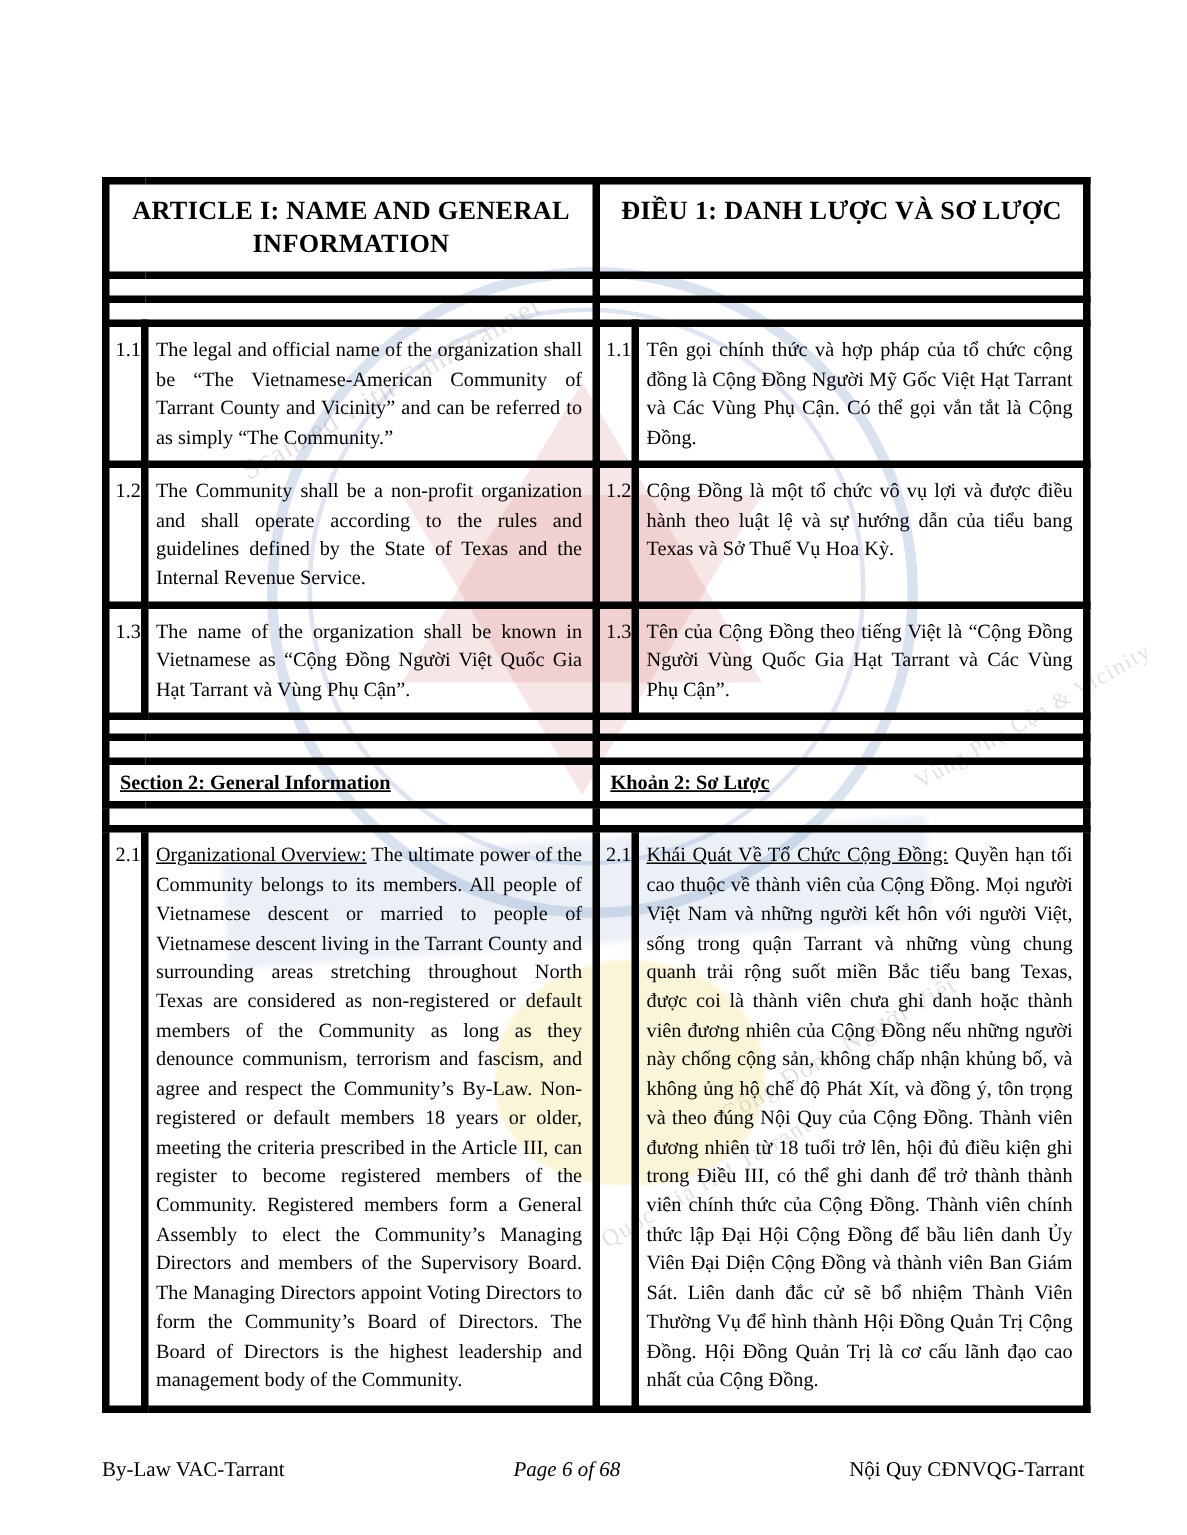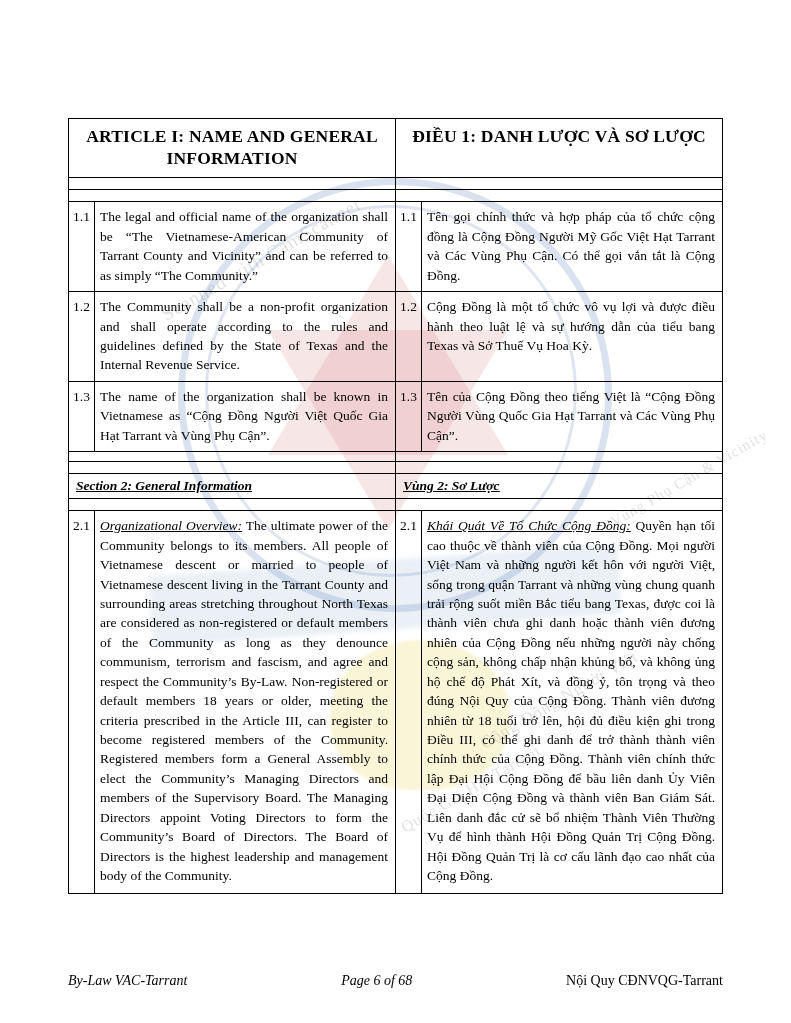--- a/index.html
+++ b/index.html
@@ -103,21 +103,21 @@
     padding: 118px 68px 0 68px;
   }
 
   table.bylaw {
     width: 655px;
     border-collapse: collapse;
     table-layout: fixed;
     background: transparent;
   }
   table.bylaw td {
-    border: 1px solid #000000;
+    border: 5px solid #000000;
     vertical-align: top;
     padding: 0;
     background: transparent;
   }
   .col-num { width: 26px; }
   .col-txt { width: 301px; }
 
   .hdr-cell {
     text-align: center;
     font-weight: bold;
@@ -152,35 +152,35 @@
   .txt {
     font-size: 13.5px;
     line-height: 1.44;
     text-align: justify;
     text-justify: inter-word;
     padding: 5px 7px 6px 5px !important;
     hyphens: none;
     margin-left: 12px;
   }
   .txt.tall { padding-bottom: 7px !important; }
-  .u { text-decoration: underline; font-style: italic; }
+  .u { text-decoration: underline; }
 
   
   .footer {
     position: absolute;
     left: 68px;
     right: 68px;
     bottom: 34px;
     display: flex;
     justify-content: space-between;
     align-items: baseline;
     font-size: 14px;
     z-index: 3;
   }
-  .footer .left { font-style: italic; }
+  .footer .left { }
   .footer .center { font-style: italic; }
   .footer .right { }
 </style>
 </head>
 <body>
 
 <div class="wm-layer">
   <div class="wm-circle"></div>
   <div class="wm-circle inner"></div>
   <div class="wm-blue-band"></div>
@@ -245,21 +245,21 @@
         <td colspan="2"></td>
           <td colspan="2"></td>
       </tr>
       <tr class="spacer-row">
         <td colspan="2"></td>
           <td colspan="2"></td>
       </tr>
 
       <tr>
         <td colspan="2" class="sec-cell u"><span>Section 2: General Information</span></td>
-        <td colspan="2" class="sec-cell u"><span>Vùng 2: Sơ Lược</span></td>
+        <td colspan="2" class="sec-cell u"><span>Khoản 2: Sơ Lược</span></td>
       </tr>
 
       <tr class="spacer-row">
         <td colspan="2"></td>
           <td colspan="2"></td>
       </tr>
 
       <tr>
         <td class="num">2.1</td>
         <td class="txt tall"><span class="u">Organizational Overview:</span><span> The ultimate power of the Community belongs to its members.  All people of Vietnamese descent or married to people of Vietnamese descent living in the Tarrant County and surrounding areas stretching throughout North Texas are considered as non-registered or default members of the Community as long as they denounce communism, terrorism and fascism, and agree and respect the Community’s By-Law.  Non-registered or default members 18 years or older, meeting the criteria prescribed in the Article III, can register to become registered members of the Community.   Registered members form a General Assembly to elect the Community’s Managing Directors and members of the Supervisory Board.  The Managing Directors appoint Voting Directors to form the Community’s Board of Directors.  The Board of Directors is the highest leadership and management body of the Community.</span></td>

